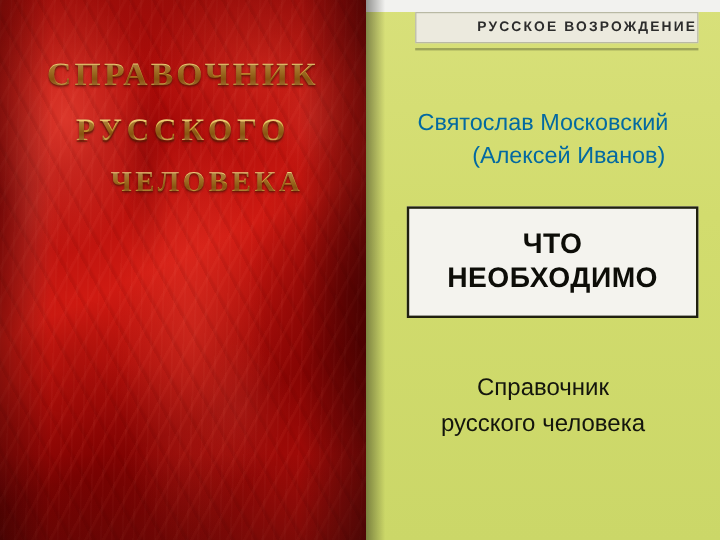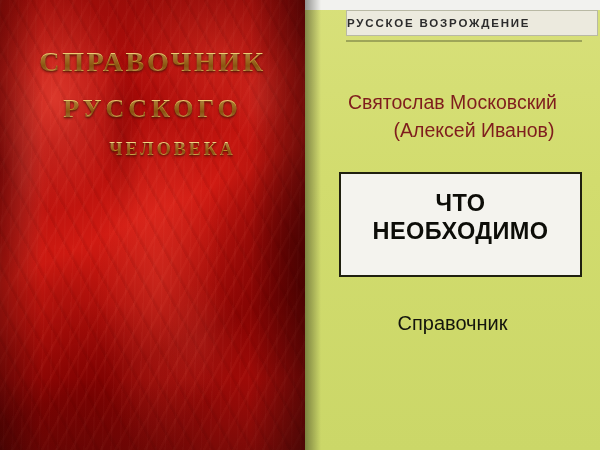--- a/index.html
+++ b/index.html
@@ -77,21 +77,21 @@
     line-height: 1.06;
     background: linear-gradient(180deg, #ffe9a8 0%, #e0b64a 35%, #b07d1e 62%, #f3d990 100%);
     -webkit-background-clip: text;
     background-clip: text;
     color: transparent;
     text-shadow: 0 1px 0 rgba(90,30,0,0.45);
     filter: drop-shadow(0 1px 1px rgba(60,10,0,0.6));
   }
   .left-title .l1 { font-size: 27px; transform: scaleX(1.04); }
   .left-title .l2 { font-size: 26px; margin-top: 18px; letter-spacing: 4px; text-align: center; }
-  .left-title .l3 { font-size: 18px; margin-top: 18px; letter-spacing: 3px; margin-left: 40px; }
+  .left-title .l3 { font-size: 24px; margin-top: 18px; letter-spacing: 3px; margin-left: 40px; }
 
   
   .right-cover {
     position: relative;
     width: 295px;
     height: 450px;
     background: #d3dd72;
     overflow: hidden;
   }
   .right-inner {
@@ -102,27 +102,27 @@
   .top-white {
     position: absolute;
     top: 0; left: 0; right: 0;
     height: 10px;
     background: #f2f2ef;
   }
   .series-band {
     position: absolute;
     top: 10px;
     left: 41px;
-    right: 2px;
+    right: 18px;
     height: 24px;
     background: #eceade;
     border: 1px solid #b9b9a4;
     display: flex;
     align-items: center;
-    justify-content: flex-start;
+    justify-content: flex-end;
   }
   .series-band span {
     font-size: 11.5px;
     font-weight: bold;
     letter-spacing: 1.8px;
     color: #2c2c2c;
     white-space: nowrap;
   }
   .band-rule {
     position: absolute;
@@ -131,33 +131,33 @@
     right: 18px;
     height: 2px;
     background: #6f7540;
     opacity: 0.55;
   }
   .author {
     position: absolute;
     top: 88px;
     left: 0; right: 0;
     text-align: center;
-    color: #7f1d1d;
+    color: #0369a1;
     font-size: 19.5px;
     line-height: 1.45;
   }
   .author .a2 { display: block; padding-left: 43px; }
   .main-title-box {
     position: absolute;
     top: 172px;
     left: 34px;
     right: 18px;
     background: #f4f3ee;
     border: 2px solid #20200f;
-    padding: 16px 6px 30px;
+    padding: 16px 6px 18px;
     text-align: center;
   }
   .main-title-box .mt {
     display: block;
     font-weight: bold;
     color: #0d0d08;
     font-size: 23.5px;
     letter-spacing: 0.4px;
     line-height: 1.18;
   }
@@ -209,18 +209,19 @@
       <span class="a1">Святослав Московский</span>
       <span class="a2">(Алексей Иванов)</span>
     </div>
 
     <div class="main-title-box">
       <span class="mt">ЧТО НЕОБХОДИМО</span>
     </div>
 
     <div class="subtitle">
       <span class="s1">Справочник</span>
+      <span class="s2">русского человека</span>
     </div>
 
     <div class="right-shadow"></div>
   </div>
 
 </div>
 
 </body></html>

